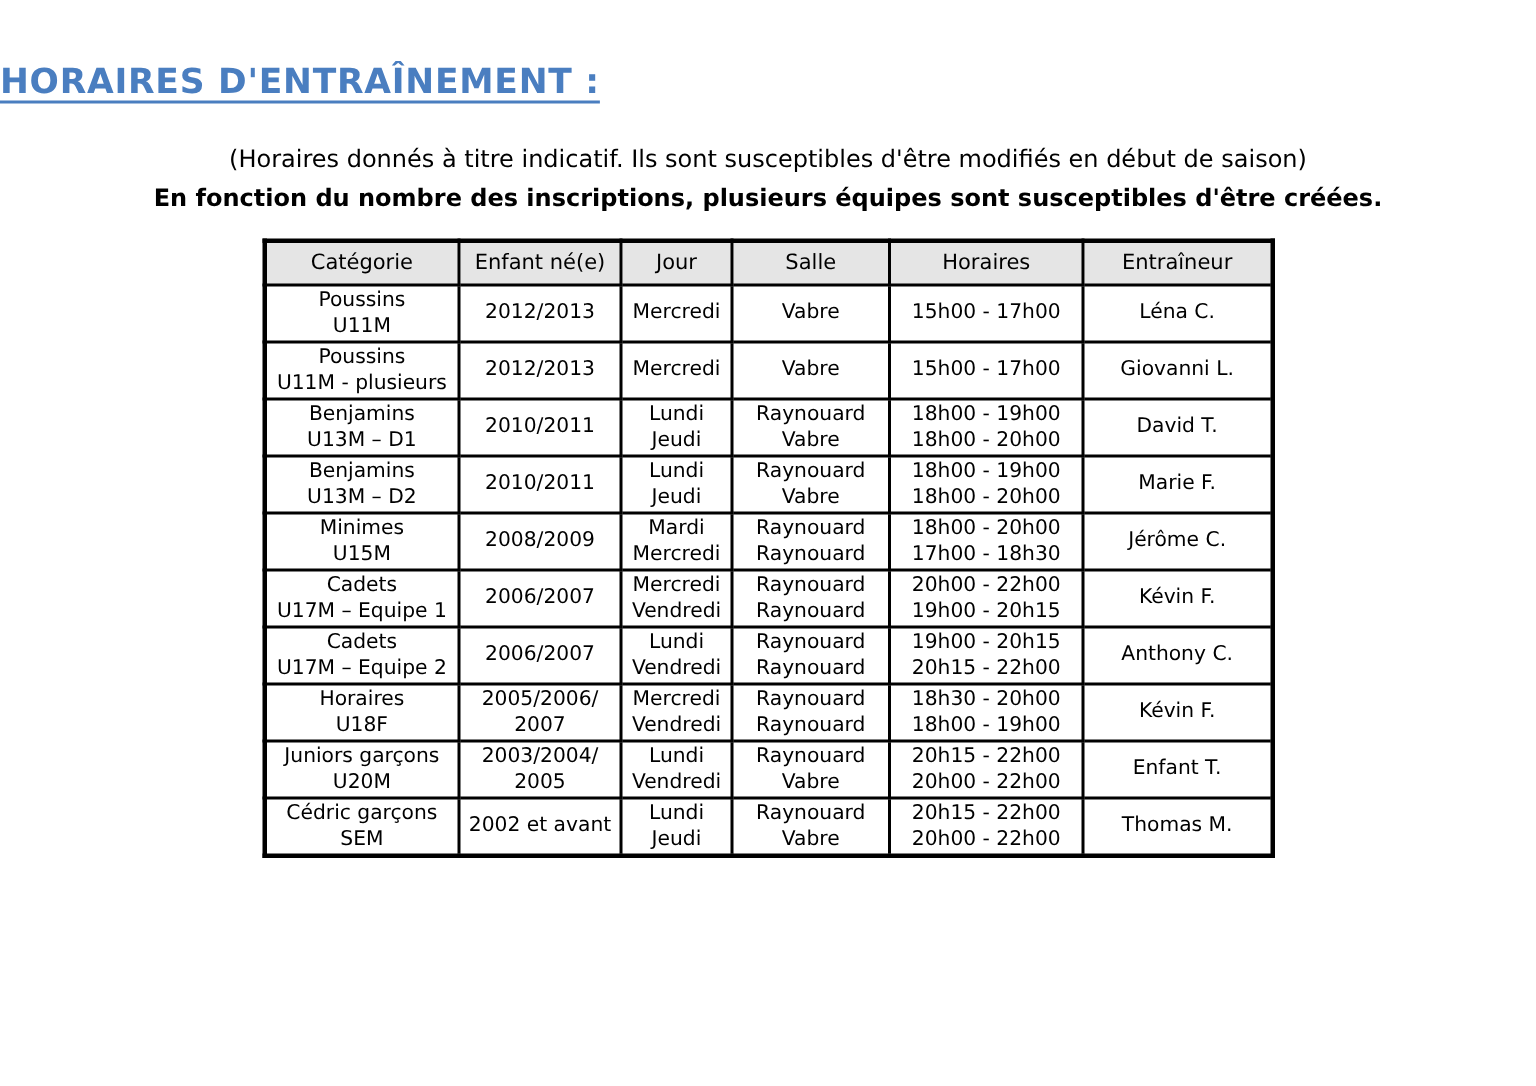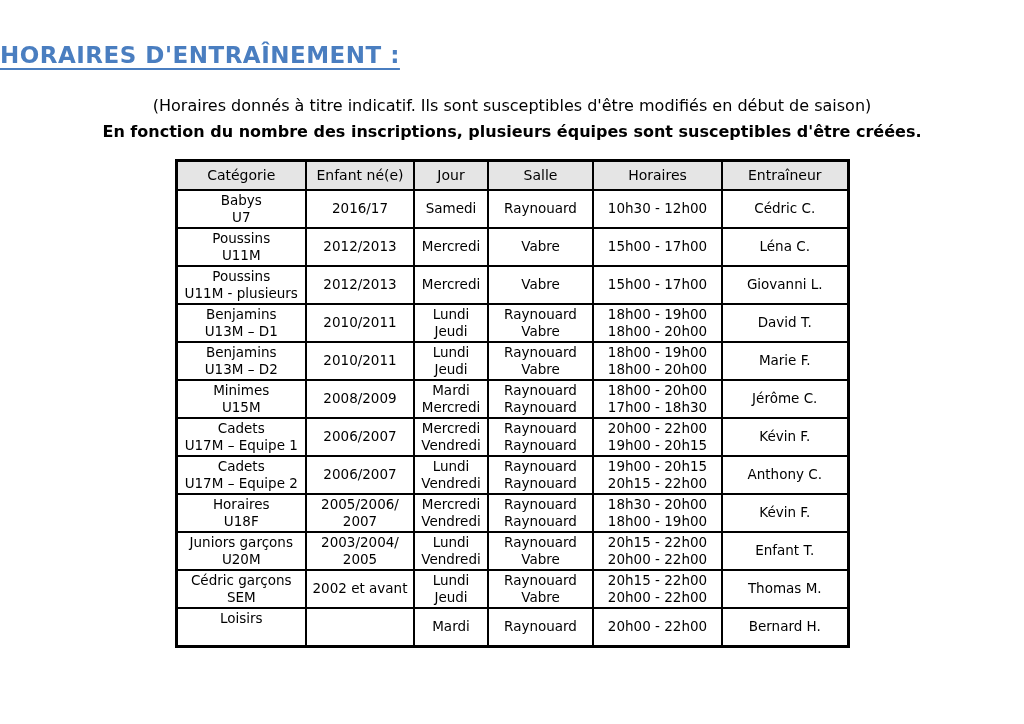--- a/index.html
+++ b/index.html
@@ -87,41 +87,20 @@
         <th>Enfant né(e)</th>
         <th>Jour</th>
         <th>Salle</th>
         <th>Horaires</th>
         <th>Entraîneur</th>
       </tr>
     </thead>
     <tbody>
         <tr>
     <td>
-            <div class="line">Babys</div>
-            <div class="line">U7</div>
-          </td>
-    <td>
-            <div class="line">2016/17</div>
-          </td>
-    <td>
-            <div class="line">Samedi</div>
-          </td>
-    <td>
-            <div class="line">Raynouard</div>
-          </td>
-    <td>
-            <div class="line">10h30 - 12h00</div>
-          </td>
-    <td>
-            <div class="line">Cédric C.</div>
-          </td>
-  </tr>
-        <tr>
-    <td>
             <div class="line">Poussins</div>
             <div class="line">U11M</div>
           </td>
     <td>
             <div class="line">2012/2013</div>
           </td>
     <td>
             <div class="line">Mercredi</div>
           </td>
     <td>
@@ -342,35 +321,16 @@
             <div class="line">Vabre</div>
           </td>
     <td>
             <div class="line">20h15 - 22h00</div>
             <div class="line">20h00 - 22h00</div>
           </td>
     <td>
             <div class="line">Thomas M.</div>
           </td>
   </tr>
-        <tr>
-    <td>
-            <div class="line">Loisirs</div>
-            <div class="line"></div>
-          </td>
-    <td></td>
-    <td>
-            <div class="line">Mardi</div>
-          </td>
-    <td>
-            <div class="line">Raynouard</div>
-          </td>
-    <td>
-            <div class="line">20h00 - 22h00</div>
-          </td>
-    <td>
-            <div class="line">Bernard H.</div>
-          </td>
-  </tr>
       </tbody>
   </table>
 
 </div>
 
 </body></html>

